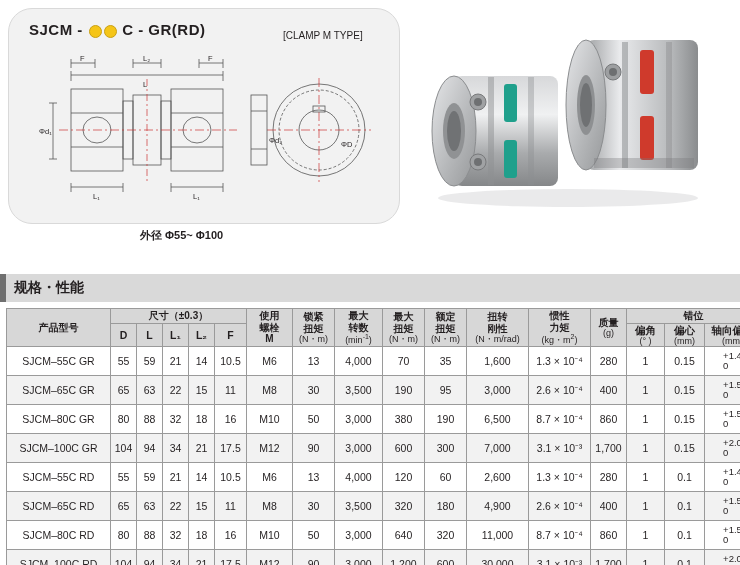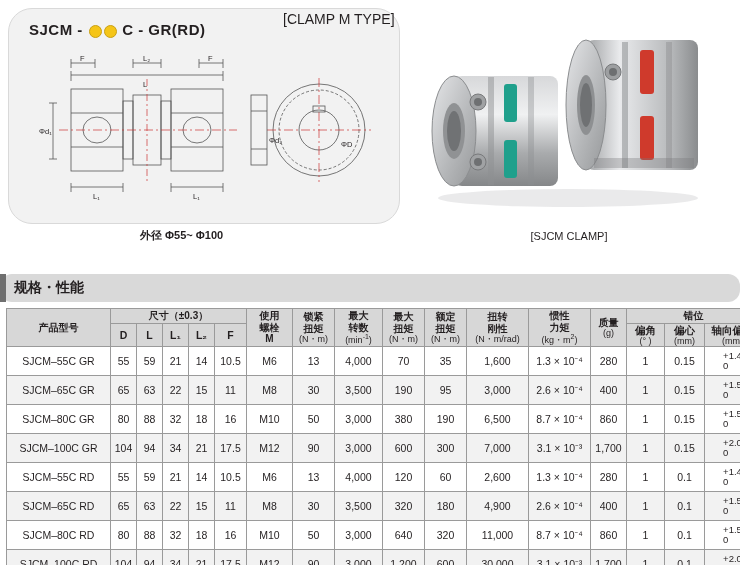--- a/index.html
+++ b/index.html
@@ -19,36 +19,35 @@
     position:absolute;left:8px;top:8px;width:390px;height:214px;
     background:#f2f2f2;border:1px solid #d9d9d9;border-radius:24px;
   }
   .model-title{
     position:absolute;left:20px;top:12px;
     font-size:15px;font-weight:bold;letter-spacing:.5px;color:#231f20;
   }
   .dot{display:inline-block;width:11px;height:11px;border-radius:50%;
        background:#f5c518;border:1px solid #c9a014;vertical-align:middle;margin:0 1px;}
   .clamp-type{
-    position:absolute;left:283px;top:11px;font-size:14px;color:#231f20;
+    position:absolute;left:283px;top:30px;font-size:10px;color:#231f20;
   }
   .outer-dia{
     position:absolute;left:140px;top:228px;font-size:11px;font-weight:bold;color:#231f20;
   }
   .photo-panel{position:absolute;left:408px;top:10px;width:322px;height:210px;}
   .clamp-caption{
     position:absolute;left:408px;top:230px;width:322px;text-align:center;
     font-size:11px;color:#231f20;
   }
 
   
   .spec-band{
     position:absolute;left:0;top:274px;width:740px;height:28px;
     background:#d9d9d9;
-    border-radius:12px;
   }
   .spec-band .bar{
     position:absolute;left:0;top:0;width:6px;height:28px;background:#6f6f6f;
   }
   .spec-title{
     position:absolute;left:14px;top:5px;font-size:14px;font-weight:bold;color:#231f20;
   }
 
   
   table.spec{
@@ -214,21 +213,20 @@
         <rect x="80" y="67" width="6" height="108" fill="#8d8f91" opacity="0.5"></rect>
         <rect x="120" y="67" width="6" height="108" fill="#8d8f91" opacity="0.4"></rect>
         <circle cx="70" cy="92" r="8" fill="#a0a2a4" stroke="#78797b"></circle>
         <circle cx="70" cy="92" r="4" fill="#6e7072"></circle>
         <circle cx="70" cy="152" r="8" fill="#a0a2a4" stroke="#78797b"></circle>
         <circle cx="70" cy="152" r="4" fill="#6e7072"></circle>
       </g>
       <ellipse cx="160" cy="188" rx="130" ry="9" fill="#d5d6d8" opacity="0.5"></ellipse>
     </svg>
   </div>
-  <div class="clamp-caption">[SJCM CLAMP]</div>
 </div>
 
 <div class="spec-band">
   <div class="bar"></div>
   <div class="spec-title">规格・性能</div>
 </div>
 
 <table class="spec">
   <colgroup>
     <col style="width:104px">

